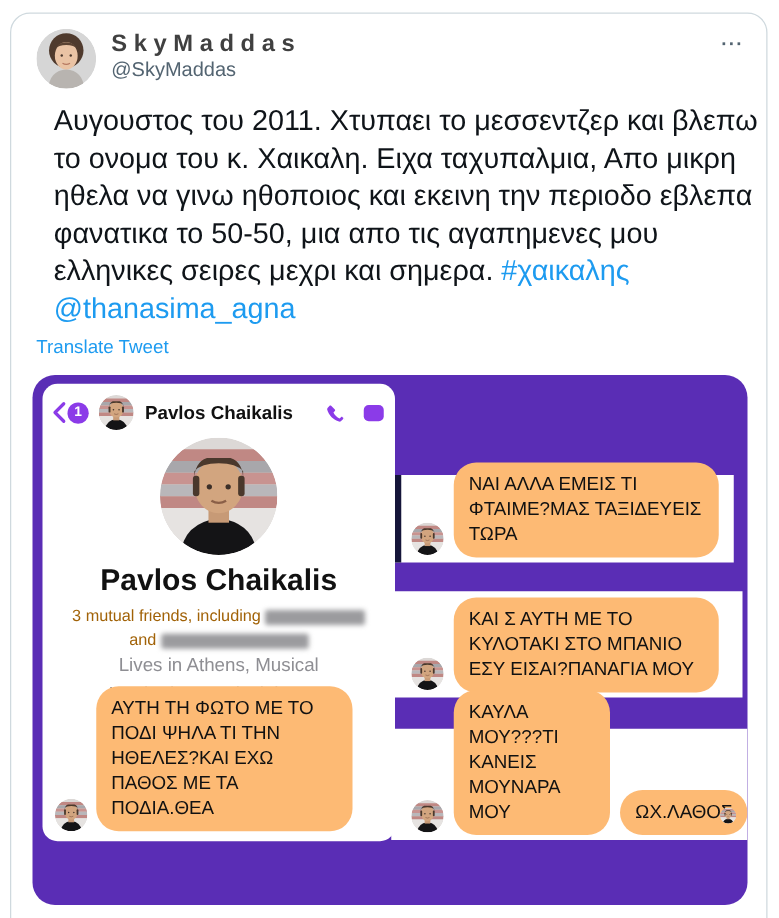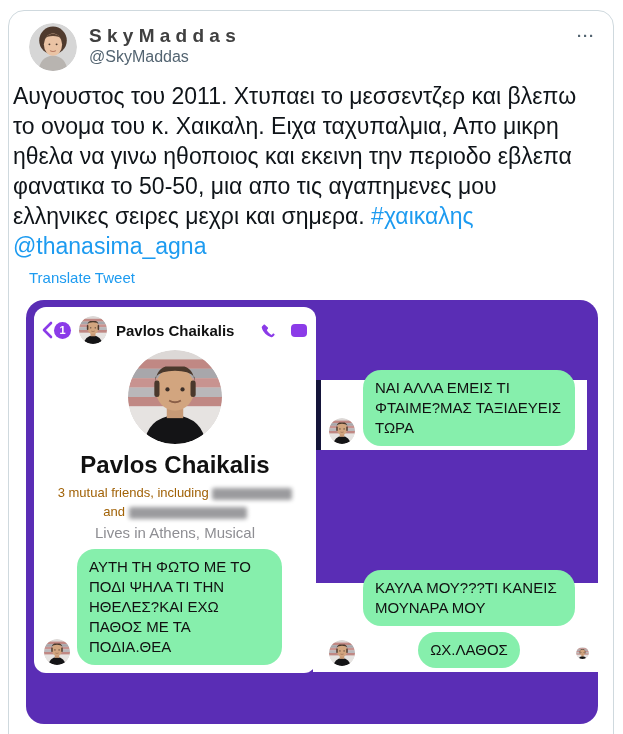--- a/index.html
+++ b/index.html
@@ -10,21 +10,21 @@
           background:#fff; border:1px solid #cfd9de; border-radius:16px; }
 
   .tweet-header { display:flex; align-items:flex-start; padding:12px 16px 0 20px; }
   .av48 { width:48px; height:48px; border-radius:50%; overflow:hidden; flex:0 0 48px; }
   .author-block { margin-left:12px; padding-top:2px; }
   .author-name { font-size:19px; font-weight:bold; color:#404040; line-height:22px; }
   .author-handle { font-size:16px; color:#536471; line-height:20px; }
   .more-btn { margin-left:auto; color:#536471; font-size:15px; font-weight:bold;
               letter-spacing:1px; padding:4px 2px; cursor:pointer; }
 
-  .tweet-text { margin:10px 20px 0 4px; width:572px; font-size:23px;
+  .tweet-text { margin:10px 20px 0 34px; width:572px; font-size:23px;
                 line-height:30px; color:#0f1419; }
   .tweet-link { color:#1d9bf0; text-decoration:none; cursor:pointer; }
   .translate-link { display:inline-block; margin:8px 12px 0 20px; font-size:15px;
                     color:#1d9bf0; cursor:pointer; }
 
   
   .embed { position:relative; margin:13px 0 0 17px; width:572px; height:424px;
            background:#5a2db5; border-radius:18px; overflow:hidden; cursor:pointer; }
 
   .panel { position:absolute; left:8px; top:7px; width:282px; height:366px;
@@ -43,37 +43,37 @@
 
   .big-photo { width:94px; height:94px; border-radius:50%; overflow:hidden; margin:6px auto 0; }
   .profile-name { font-size:24px; font-weight:bold; color:#111; text-align:center; margin-top:7px; }
   .mutual { font-size:13px; color:#a16207; text-align:center; line-height:19px; margin-top:4px; }
   .blurblock { display:inline-block; height:12px; background:#9b9b9e; border-radius:2px;
                filter:blur(2px); vertical-align:middle; }
   .b1 { width:80px; } .b2 { width:118px; }
   .meta-line { font-size:15px; color:#8e8e93; text-align:center; line-height:23px; }
   .timestamp { font-size:12.5px; color:#a5a5aa; text-align:center; margin-top:11px; }
 
-  .bubble { background:#86efac; border-radius:18px; padding:8px 12px; font-size:15px;
+  .bubble { background:#fdba74; border-radius:18px; padding:8px 12px; font-size:15px;
             line-height:20px; color:#111; }
   .av26 { width:26px; height:26px; border-radius:50%; overflow:hidden; flex:0 0 26px; }
   .av13 { width:13px; height:13px; border-radius:50%; overflow:hidden; }
 
   .left-msg-row { position:absolute; left:10px; bottom:8px; display:flex;
                   align-items:flex-end; gap:7px; }
   .left-msg-row .bubble { width:205px; }
 
   .strip { position:absolute; background:#fff; display:flex; align-items:flex-end; }
   .strip1 { left:287px; top:80px;  width:274px; height:70px; }
   .strip2 { left:287px; top:173px; width:281px; height:85px; }
   .strip3 { left:287px; top:283px; width:285px; height:89px; }
   .darkbar { position:absolute; left:3px; top:0; width:5px; height:100%; background:#15153a; }
   .strip .av26 { margin:0 0 6px 16px; }
   .strip .bubble { margin:4px 0 4px 8px; max-width:212px; }
-  .stack { display:flex; flex-direction:column; align-items:center; }
+  .stack { display:flex; align-items:flex-end; }
   .stack .bubble + .bubble { margin-top:2px; }
   .seen-av { position:absolute; right:9px; bottom:13px; }
 </style>
 </head>
 <body>
 
 <svg width="0" height="0" style="position:absolute" aria-hidden="true">
   <defs>
     <clipPath id="circ">
         <circle cx="20" cy="20" r="20"></circle>
@@ -184,20 +184,28 @@
     <div class="strip strip1">
       <div class="darkbar"></div>
       <div class="av26">
         <svg viewBox="0 0 40 40" width="26" height="26">
             <use href="#man-photo"></use>
           </svg>
       </div>
       <div class="bubble">ΝΑΙ ΑΛΛΑ ΕΜΕΙΣ ΤΙ ΦΤΑΙΜΕ?ΜΑΣ ΤΑΞΙΔΕΥΕΙΣ ΤΩΡΑ</div>
     </div>
 
+    <div class="strip strip2">
+      <div class="av26">
+        <svg viewBox="0 0 40 40" width="26" height="26">
+            <use href="#man-photo"></use>
+          </svg>
+      </div>
+      <div class="bubble">ΚΑΙ Σ ΑΥΤΗ ΜΕ ΤΟ ΚΥΛΟΤΑΚΙ ΣΤΟ ΜΠΑΝΙΟ ΕΣΥ ΕΙΣΑΙ?ΠΑΝΑΓΙΑ ΜΟΥ</div>
+    </div>
 
     <div class="strip strip3">
       <div class="av26">
         <svg viewBox="0 0 40 40" width="26" height="26">
             <use href="#man-photo"></use>
           </svg>
       </div>
       <div class="stack">
         <div class="bubble">ΚΑΥΛΑ ΜΟΥ???ΤΙ ΚΑΝΕΙΣ ΜΟΥΝΑΡΑ ΜΟΥ</div>
         <div class="bubble">ΩΧ.ΛΑΘΟΣ</div>

